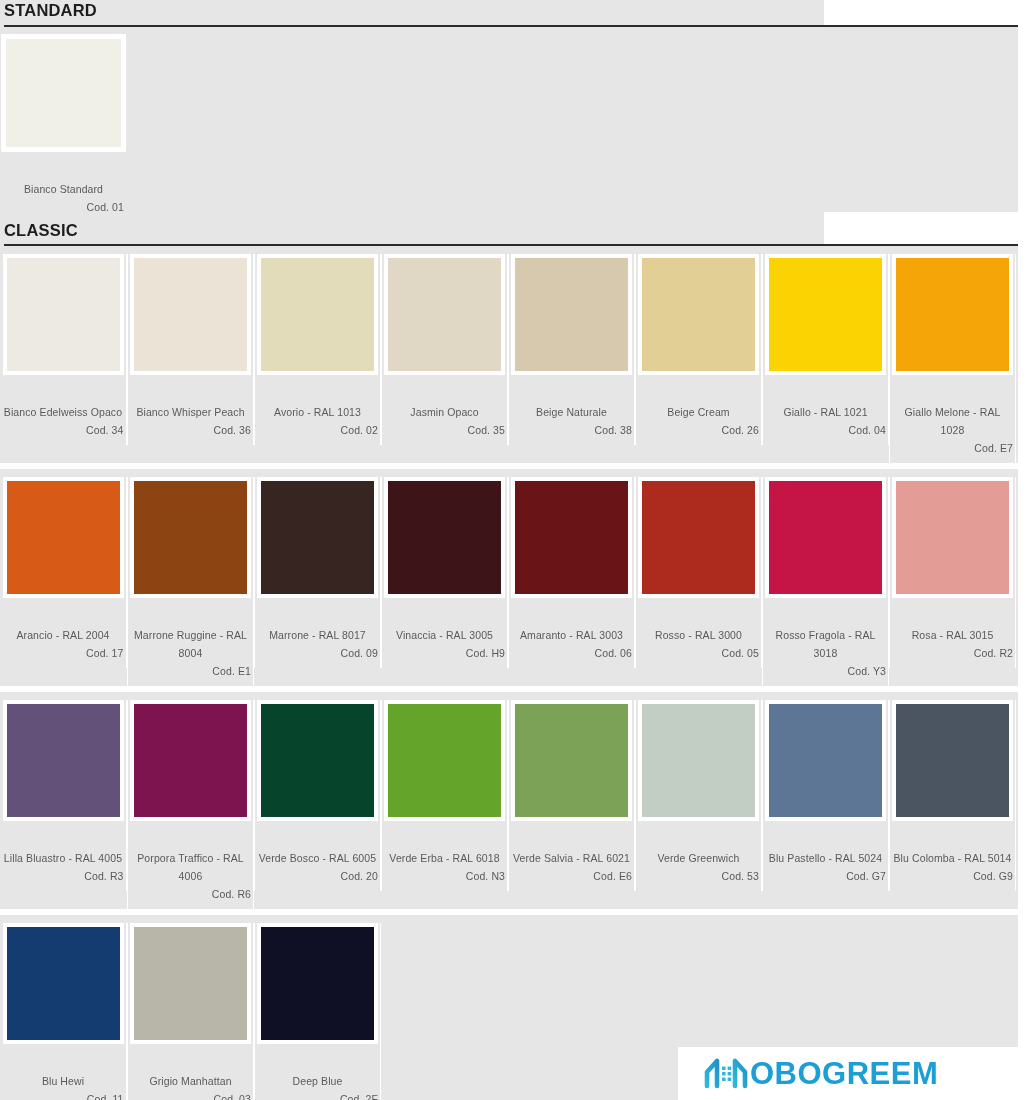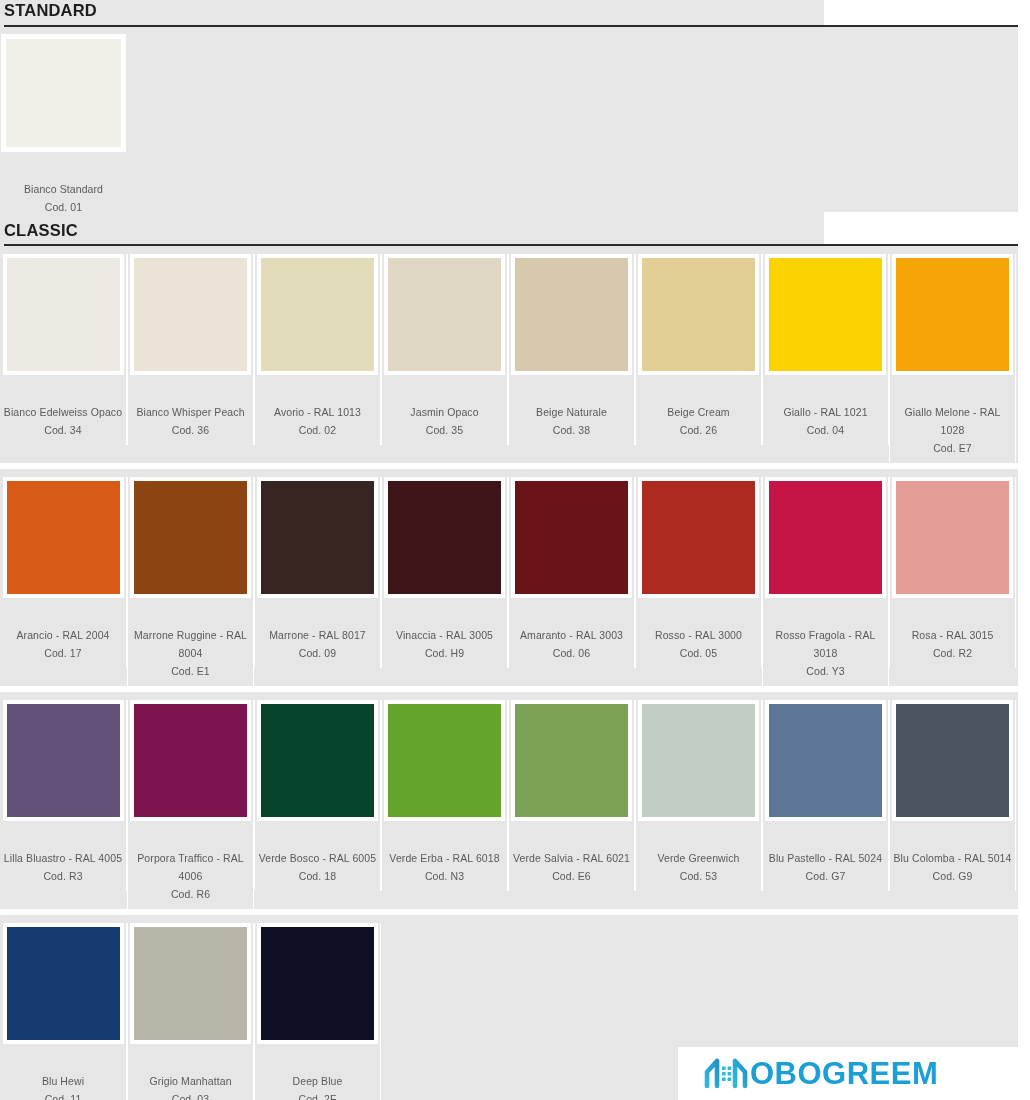--- a/index.html
+++ b/index.html
@@ -85,21 +85,21 @@
     margin-top: 28px;
     width: 121px;
     text-align: center;
     font-size: 10.5px;
     line-height: 18px;
     color: #5a5a5a;
     letter-spacing: 0.1px;
   }
   .chip-code {
     width: 121px;
-    text-align: center;
+    text-align: right;
     font-size: 10.5px;
     line-height: 18px;
     color: #5a5a5a;
     letter-spacing: 0.1px;
   }
 
   
   .standard-band {
     background: #e6e6e6;
     width: 1018px;
@@ -316,21 +316,21 @@
             <div class="chip" style="background: rgb(125, 20, 80);"></div>
           </div>
           <div class="chip-label">Porpora Traffico - RAL 4006</div>
           <div class="chip-code">Cod. R6</div>
         </div>
         <div class="card">
           <div class="chip-frame">
             <div class="chip" style="background: rgb(6, 68, 44);"></div>
           </div>
           <div class="chip-label">Verde Bosco - RAL 6005</div>
-          <div class="chip-code">Cod. 18</div>
+          <div class="chip-code">Cod. 20</div>
         </div>
         <div class="card">
           <div class="chip-frame">
             <div class="chip" style="background: rgb(101, 164, 42);"></div>
           </div>
           <div class="chip-label">Verde Erba - RAL 6018</div>
           <div class="chip-code">Cod. N3</div>
         </div>
         <div class="card">
           <div class="chip-frame">

